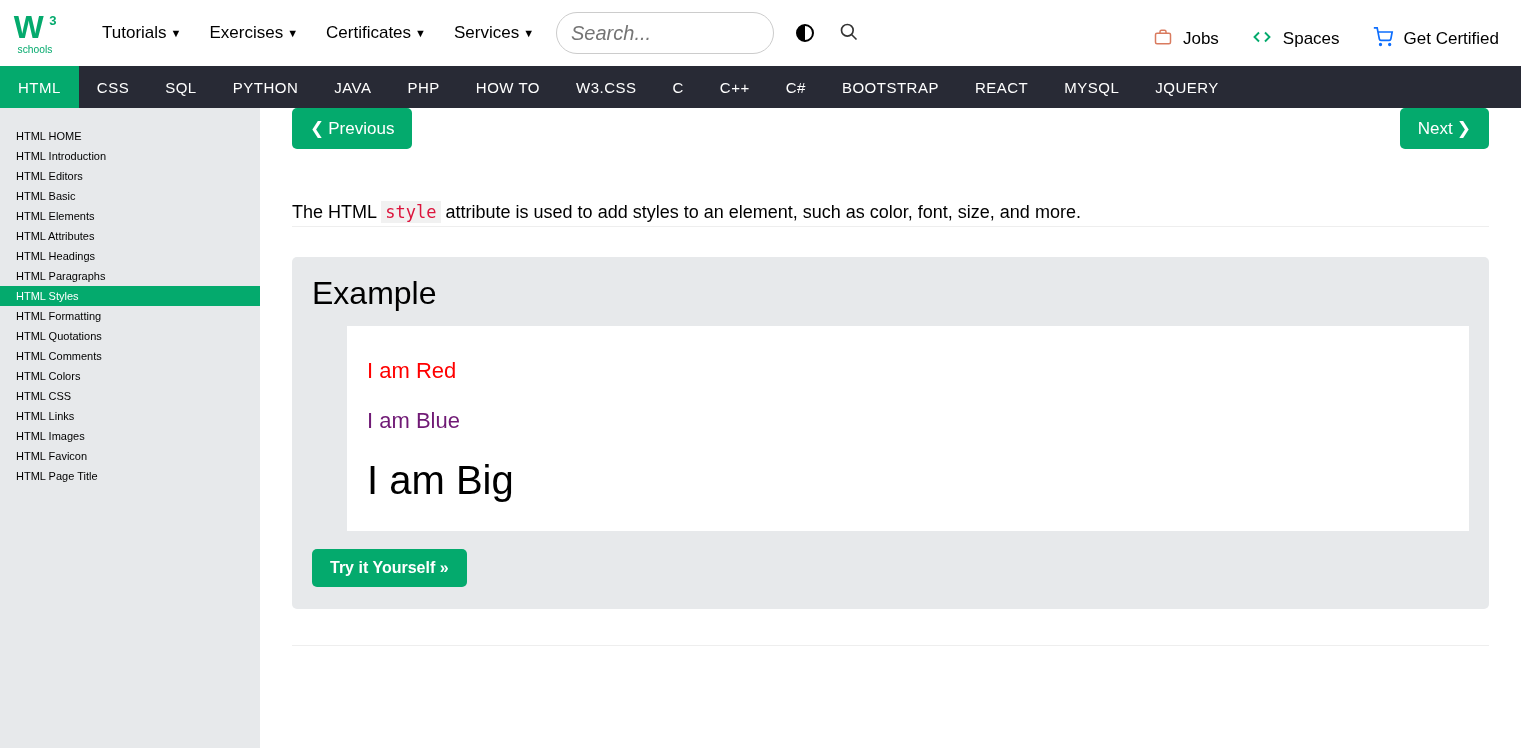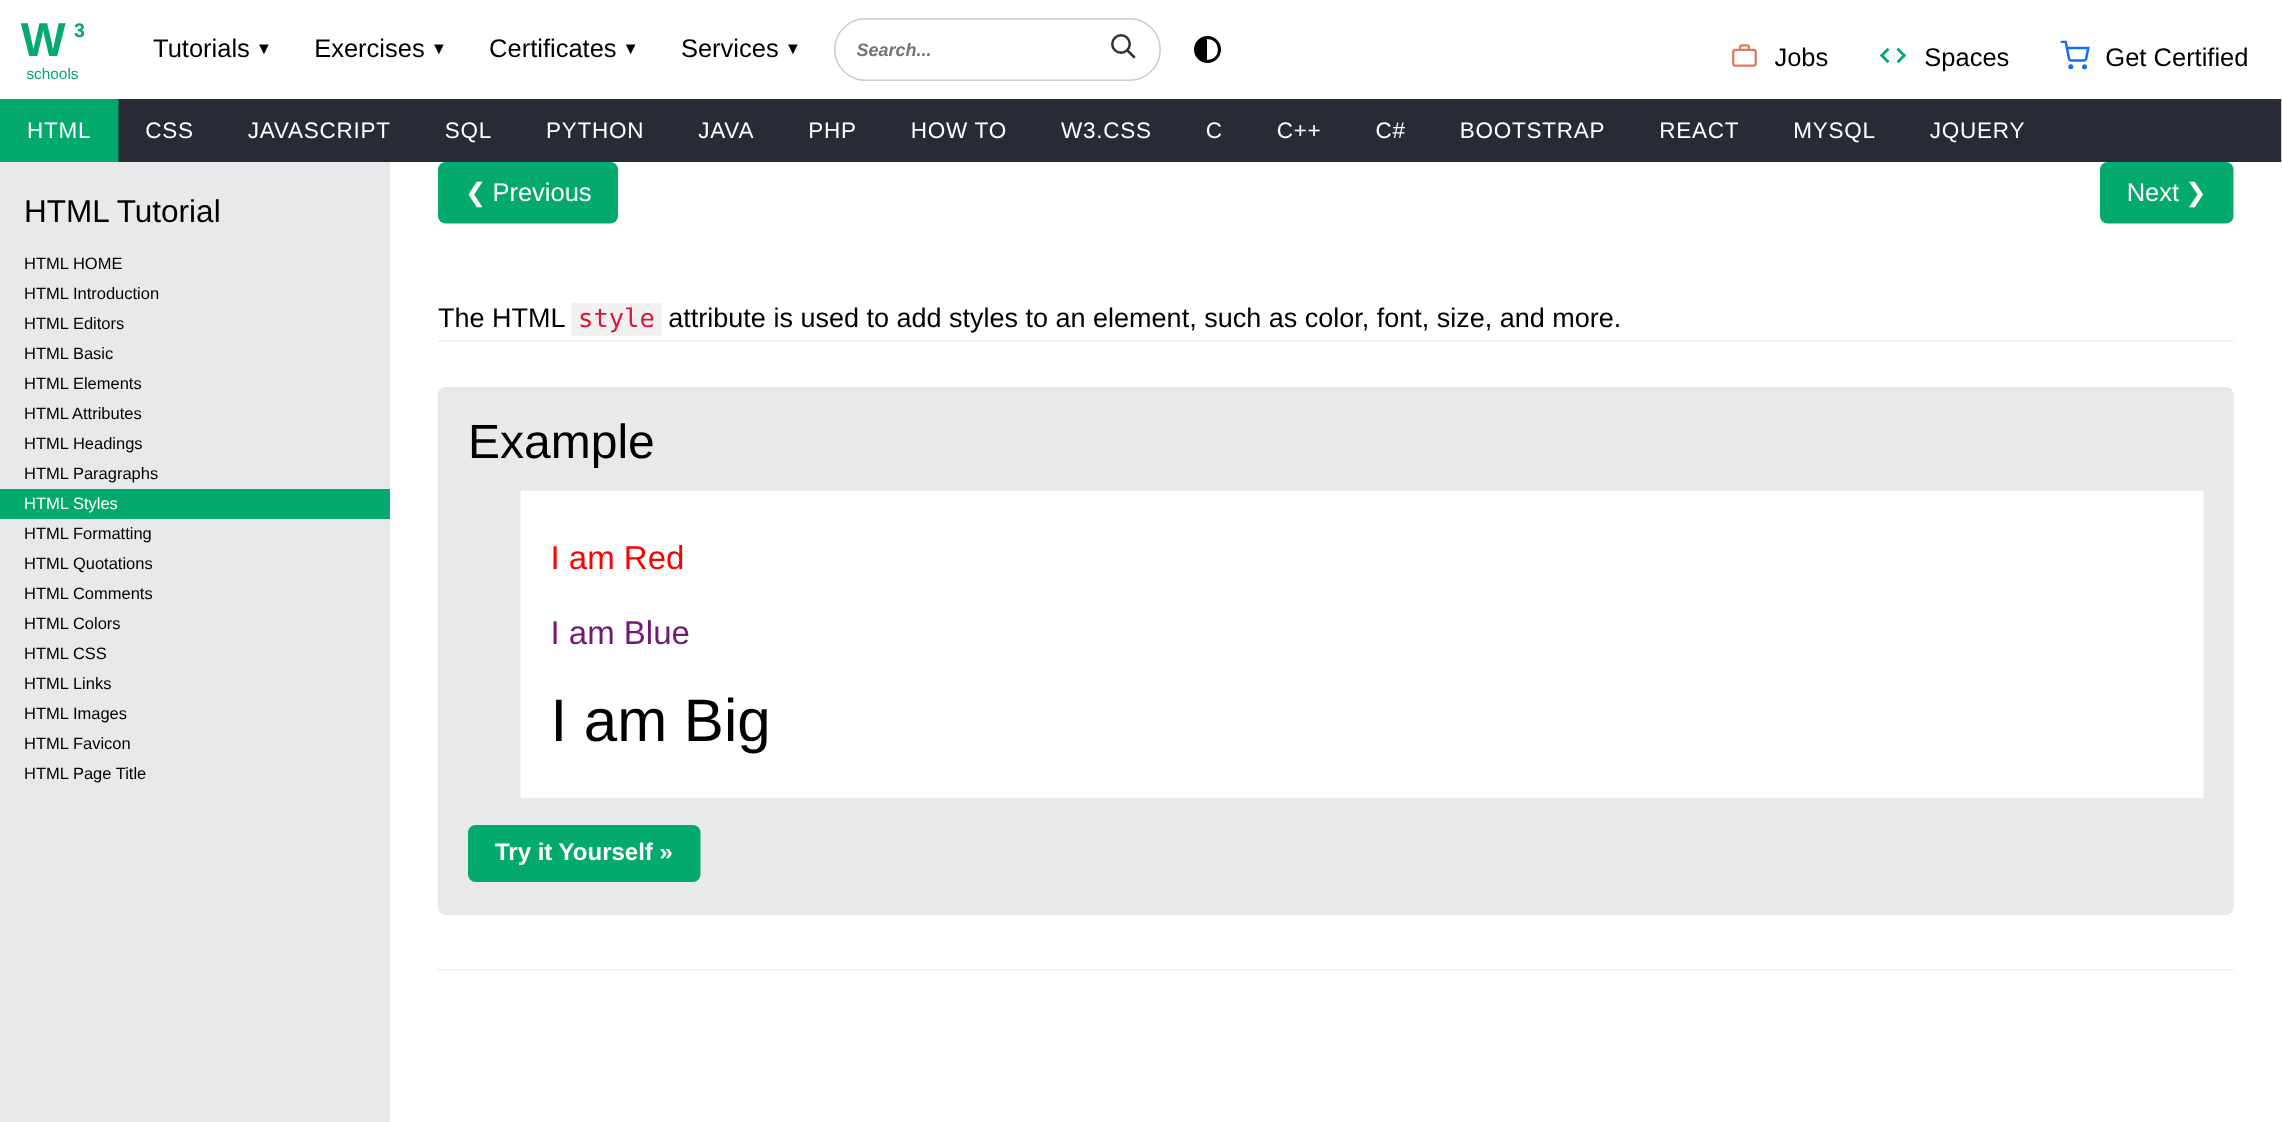--- a/index.html
+++ b/index.html
@@ -4,21 +4,21 @@
 <style>
 * { margin: 0; padding: 0; box-sizing: border-box; }
 body { font-family: Verdana, sans-serif; font-size: 15px; color: #000; background: #fff; overflow: hidden; }
 .topbar { display: flex; align-items: center; height: 66px; padding: 0 12px; }
 .logo { width: 60px; margin-right: 30px; }
 .logo svg { display: block; }
 .topnav { display: flex; align-items: flex-start; gap: 28px; }
 .topnav-item { font-size: 17px; cursor: pointer; display: flex; align-items: center; gap: 4px; }
 .caret-down { font-size: 11px; }
 .search-box { margin-left: 22px; border: 1px solid #ccc; border-radius: 25px; height: 42px; width: 218px; display: flex; align-items: center; padding: 0 14px; }
-.search-box input { border: none; outline: none; font-size: 12px; font-style: italic; color: #888; flex: 1; background: transparent; font-weight: bold; }
+.search-box input { border: none; outline: none; font-size: 20px; font-style: italic; color: #888; flex: 1; background: transparent; }
 .search-box .search-btn { cursor: pointer; }
 .theme-toggle { margin-left: 22px; width: 18px; height: 18px; border-radius: 50%; background: linear-gradient(90deg, #000 50%, #fff 50%); border: 2px solid #000; cursor: pointer; }
 .spacer { flex: 1; }
 .right-links { display: flex; align-items: center; gap: 32px; margin-right: 10px; margin-top: 12px; }
 .right-link { display: flex; align-items: center; gap: 10px; font-size: 17px; cursor: pointer; }
 .right-link .ico { font-size: 18px; }
 .secondnav { background: #282a35; height: 42px; display: flex; align-items: center; overflow: hidden; }
 .secondnav a { color: #fff; text-decoration: none; font-size: 15px; padding: 0 18px; height: 42px; display: flex; align-items: center; letter-spacing: 0.5px; cursor: pointer; white-space: nowrap; }
 .secondnav a.active { background: #04aa6d; }
 .layout { display: flex; height: calc(748px - 66px - 42px); }
@@ -105,39 +105,37 @@
             <path d="M1 1h4l2.6 13.4a2 2 0 0 0 2 1.6h9.8a2 2 0 0 0 2-1.6L23 6H6"></path>
           </svg></span>
         <span>Get Certified</span>
       </div>
     </div>
 </div>
 
 <div class="secondnav" id="langnav">
     <a class="active">HTML</a>
     <a>CSS</a>
-    <a>JAVASCRIPT</a>
     <a>SQL</a>
     <a>PYTHON</a>
     <a>JAVA</a>
     <a>PHP</a>
     <a>HOW TO</a>
     <a>W3.CSS</a>
     <a>C</a>
     <a>C++</a>
     <a>C#</a>
     <a>BOOTSTRAP</a>
     <a>REACT</a>
     <a>MYSQL</a>
     <a>JQUERY</a>
   </div>
 
 <div class="layout">
   <div class="sidebar">
-    <h2>HTML Tutorial</h2>
     <div id="sidebar-items">
         <a>HTML HOME</a>
         <a>HTML Introduction</a>
         <a>HTML Editors</a>
         <a>HTML Basic</a>
         <a>HTML Elements</a>
         <a>HTML Attributes</a>
         <a>HTML Headings</a>
         <a>HTML Paragraphs</a>
         <a class="active">HTML Styles</a>

